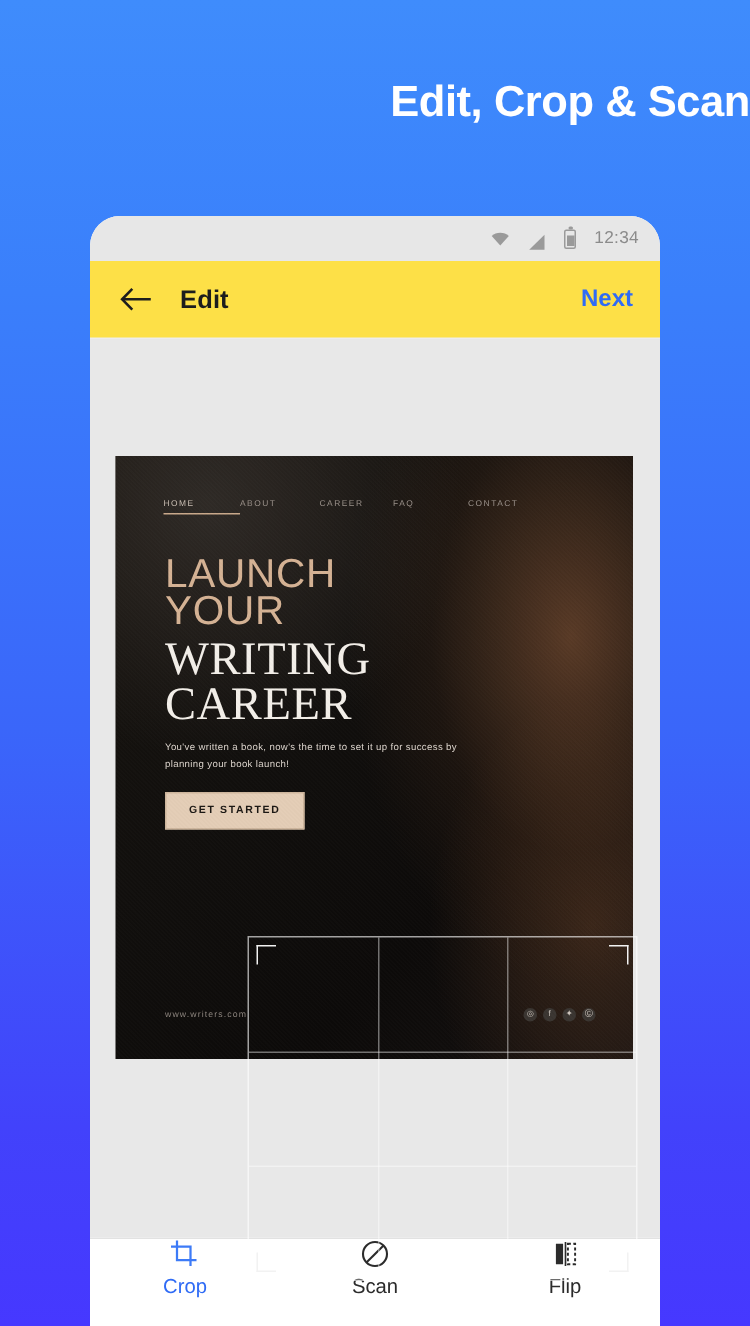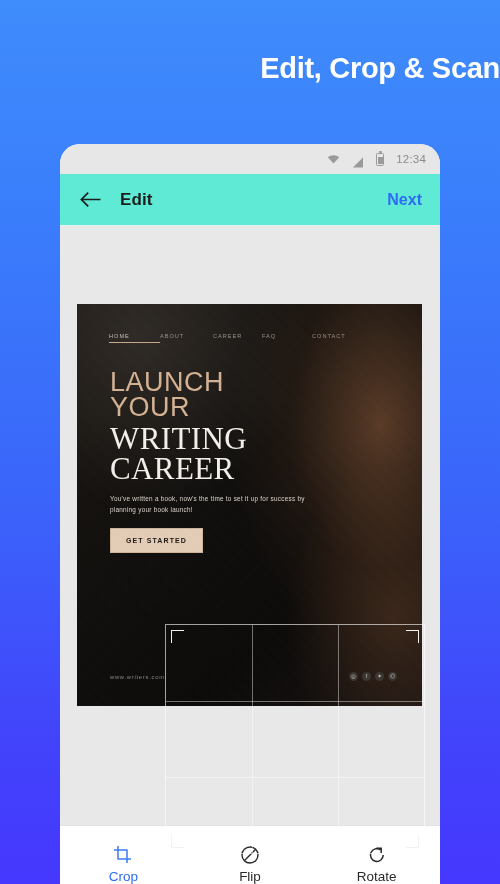--- a/index.html
+++ b/index.html
@@ -36,21 +36,21 @@
   .sb-time{ font-size:11.5px; color:#8b8b8b; letter-spacing:0.2px; }
   .ic-wifi{ width:13px; height:10px; position:relative; }
   .ic-wifi svg{ display:block; }
   .ic-signal{ width:12px; height:11px; }
   .ic-batt{ width:8px; height:13px; border:1.4px solid #9a9a9a; border-radius:1.5px; position:relative; }
   .ic-batt:before{ content:""; position:absolute; left:1.5px; top:-3px; width:3px; height:2px; background:#9a9a9a; border-radius:1px; }
   .ic-batt:after{ content:""; position:absolute; left:0.6px; right:0.6px; bottom:0.6px; height:64%; background:#9a9a9a; }
 
   
   .appbar{
-    height:52px; flex:0 0 auto; background:#5eead4;
+    height:52px; flex:0 0 auto; background:#fde047;
     display:flex; align-items:center; padding:4px 18px;
     border-bottom:1px solid #ededed;
   }
   .back-btn{ width:26px; height:26px; display:flex; align-items:center; justify-content:center; cursor:pointer; }
   .appbar-title{ font-size:17px; font-weight:bold; color:#1d1d1d; margin-left:16px; letter-spacing:0.1px; }
   .next-btn{ margin-left:auto; font-size:16px; font-weight:bold; color:#2f6bf5; cursor:pointer; }
 
   
   .canvas{
     flex:1 1 auto; background:#e8e8e8; position:relative;
@@ -142,21 +142,21 @@
   .ch{ position:absolute; width:13px; height:13px; }
   .ch.tl{ left:5px; top:5px; border-left:1.8px solid #f2f2f2; border-top:1.8px solid #f2f2f2; }
   .ch.tr{ right:5px; top:5px; border-right:1.8px solid #f2f2f2; border-top:1.8px solid #f2f2f2; }
   .ch.bl{ left:5px; bottom:5px; border-left:1.8px solid #f2f2f2; border-bottom:1.8px solid #f2f2f2; }
   .ch.br{ right:5px; bottom:5px; border-right:1.8px solid #f2f2f2; border-bottom:1.8px solid #f2f2f2; }
 
   
   .toolbar{
     flex:0 0 auto; height:59px; background:#ffffff;
     border-top:1px solid #e2e2e2;
-    display:flex; align-items:flex-end;
+    display:flex; align-items:flex-start;
   }
   .tool{
     flex:1 1 0; display:flex; flex-direction:column;
     align-items:center; justify-content:center; gap:4px; cursor:pointer;
   }
   .tool-ic{ height:20px; display:flex; align-items:center; justify-content:center; }
   .tool-lb{ font-size:13.5px; color:#2b2b2b; }
   .tool.active .tool-lb{ color:#2f6bf5; }
 </style>
 </head>
@@ -252,27 +252,28 @@
       <span class="tool-lb">Crop</span>
     </div>
 
     <div class="tool">
       <span class="tool-ic">
         <svg width="20" height="20" viewBox="0 0 20 20">
           <circle cx="10" cy="10" r="8" stroke="#2b2b2b" stroke-width="1.4" fill="none"></circle>
           <path d="M4.3 15.7L15.7 4.3" stroke="#2b2b2b" stroke-width="1.4" fill="none"></path>
         </svg>
       </span>
-      <span class="tool-lb">Flip</span>
-    </div>
+      <span class="tool-lb">Scan</span>
+    </div>
+
 
     <div class="tool">
       <span class="tool-ic">
         <svg width="20" height="20" viewBox="0 0 20 20">
-          <path d="M16.2 10a6.4 6.4 0 1 1-2.6-5.1" stroke="#2b2b2b" stroke-width="1.5" fill="none"></path>
-          <path d="M9.6 3.3h4.6v4.6" stroke="#2b2b2b" stroke-width="1.5" fill="none"></path>
+          <path d="M8.4 3.2H3.6v13.6h4.8z" fill="#2b2b2b"></path>
+          <path d="M11.6 3.2h4.8v13.6h-4.8z" fill="none" stroke="#2b2b2b" stroke-width="1.3" stroke-dasharray="2 1.6"></path>
+          <path d="M10 2v16" stroke="#2b2b2b" stroke-width="1.1"></path>
         </svg>
       </span>
-      <span class="tool-lb">Rotate</span>
-    </div>
-
+      <span class="tool-lb">Flip</span>
+    </div>
   </div>
 </div>
 
 </body></html>

